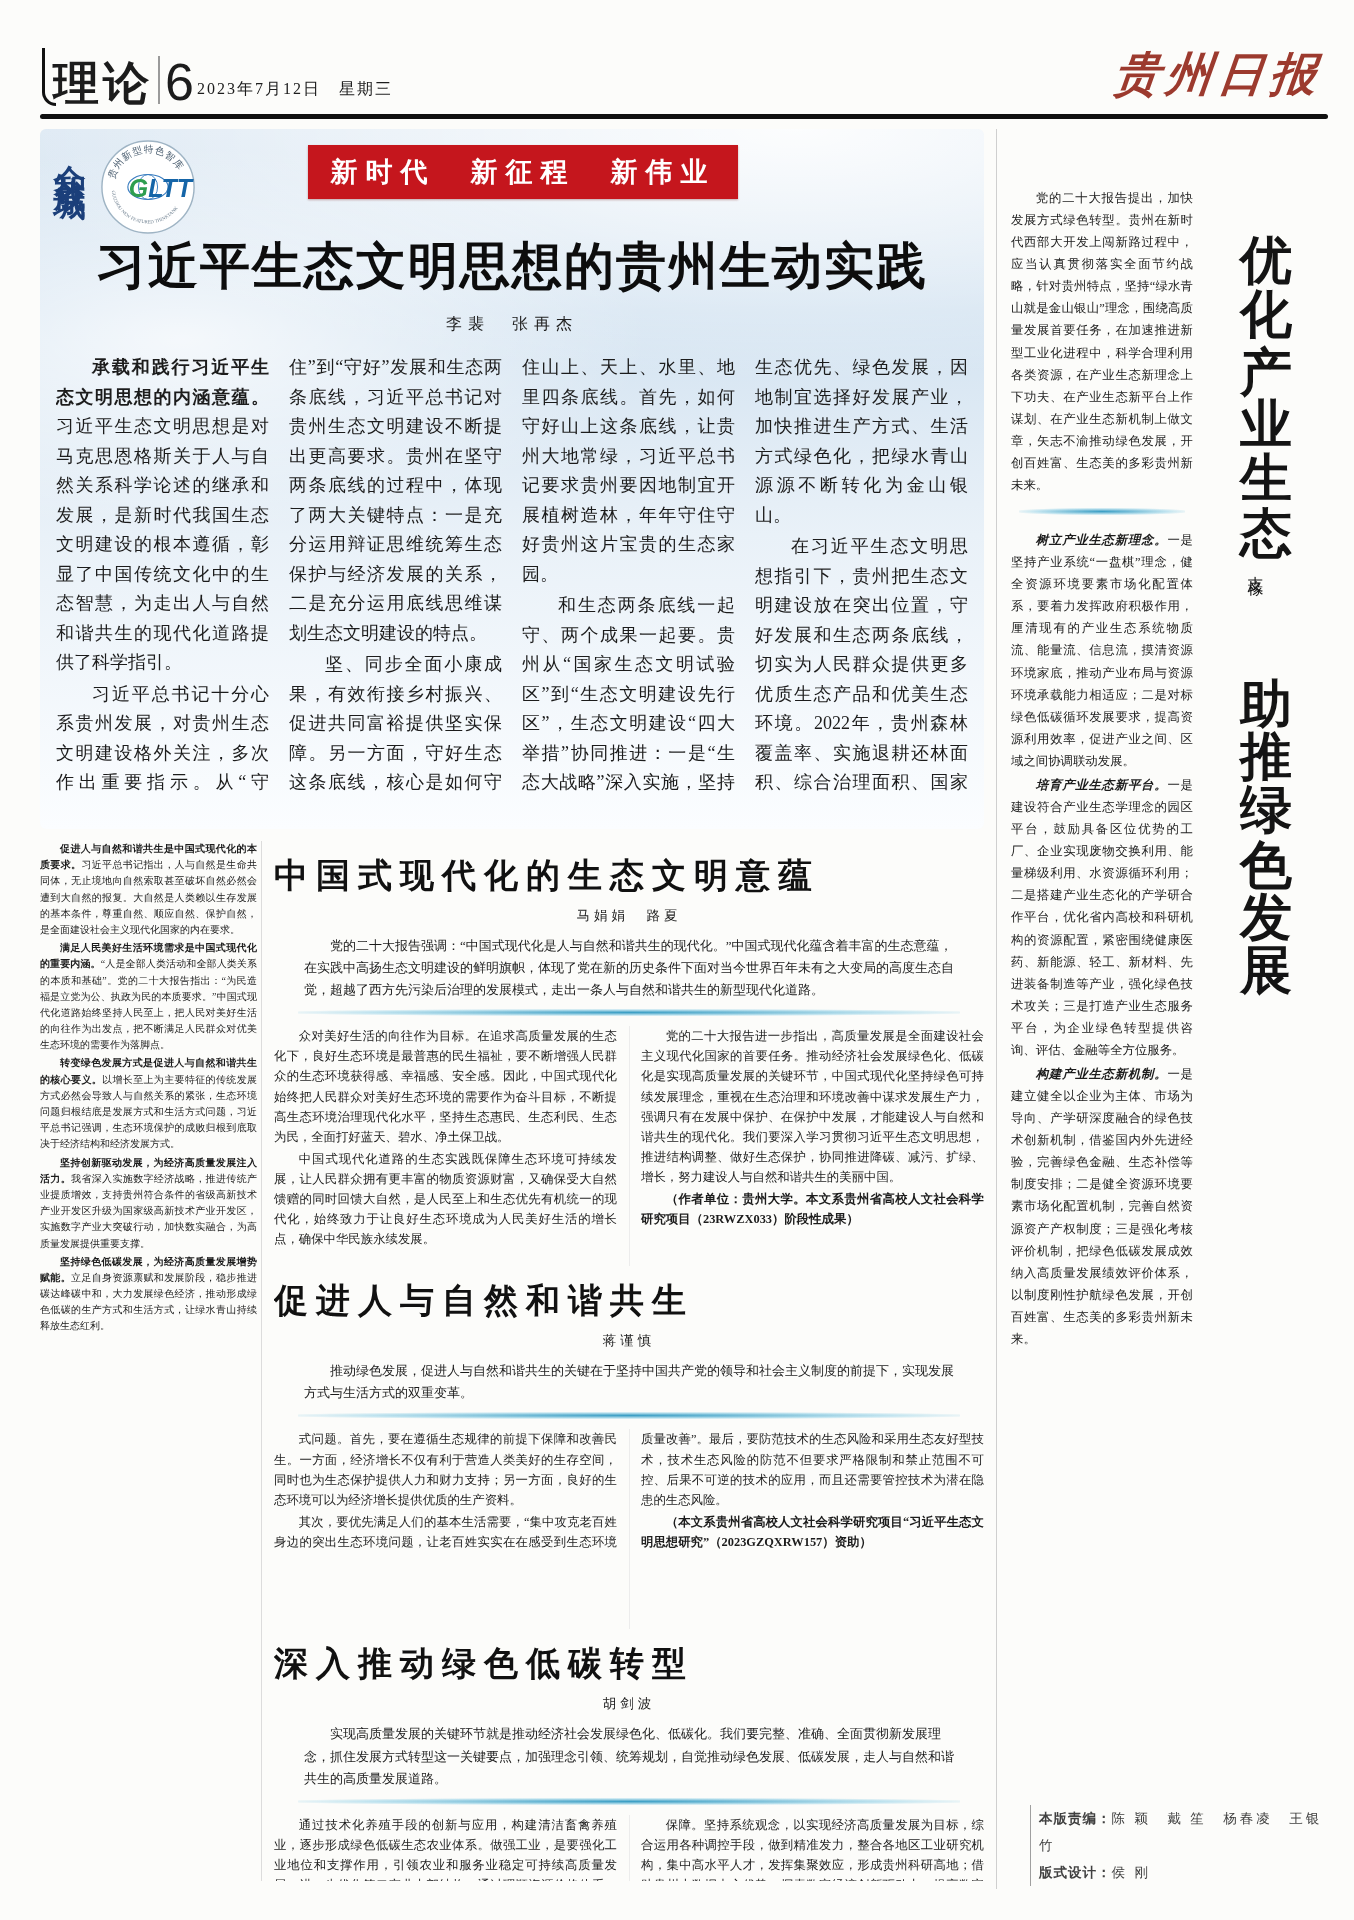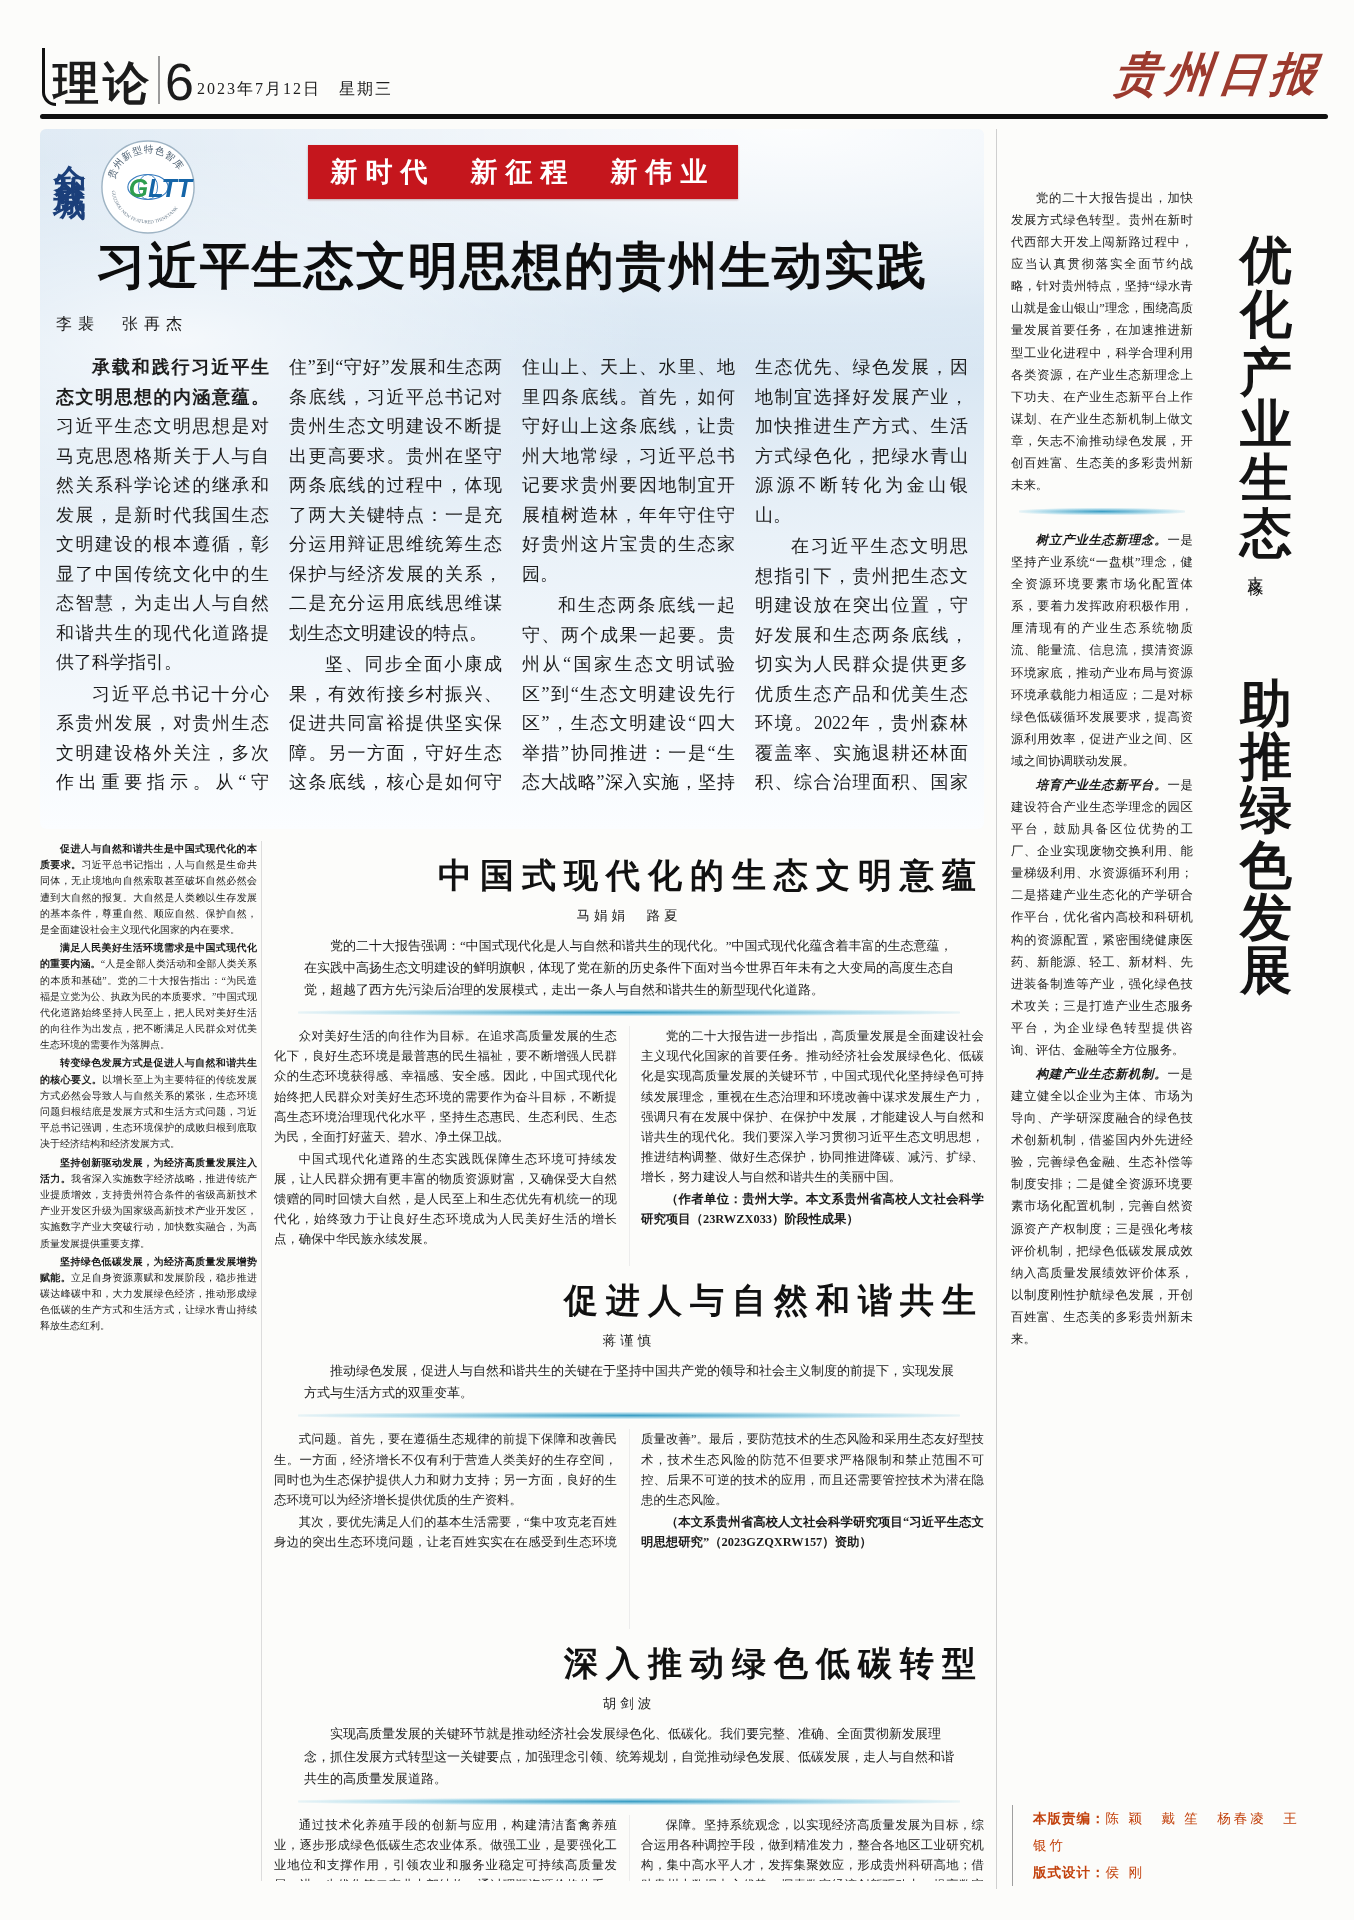--- a/index.html
+++ b/index.html
@@ -35,57 +35,57 @@
   .logo-cluster { position:absolute; left:8px; top:10px; display:flex; gap:8px; }
   .vslogan { writing-mode:vertical-rl; font-family:"Liberation Sans","DejaVu Sans",sans-serif;
              font-size:32px; font-weight:900; color:#1b3f7a; letter-spacing:8px; }
   .gltt { width:96px; height:96px; }
   .gltt-word { font-size:26px; font-weight:bold; font-style:italic; font-family:"Liberation Sans","DejaVu Sans",sans-serif; }
   .kicker { width:430px; margin:4px auto 0 252px; background:#c5161d; color:#ffffff; text-align:center;
             font-family:"Liberation Sans","DejaVu Sans",sans-serif; font-weight:700; font-size:27px;
             letter-spacing:8px; padding:9px 12px; box-shadow:0 1px 2px rgba(120,20,20,.35); }
   .headline { margin-top:34px; text-align:center; font-family:"Liberation Sans","DejaVu Sans",sans-serif;
               font-weight:900; font-size:50px; letter-spacing:2px; color:#0d0d0d; }
-  .byline { text-align:left; font-size:16px; letter-spacing:6px; margin-top:14px; color:#222; }
+  .byline { text-align:center; font-size:16px; letter-spacing:6px; margin-top:14px; color:#222; }
   .feature-body { margin-top:18px; height:462px; column-count:4; column-gap:20px;
                   font-size:18px; line-height:1.64; text-align:justify; overflow:hidden; }
   .para { text-indent:2em; margin-bottom:2px; }
   .plead { font-weight:700; }
 
   
   .middle-band { display:flex; gap:12px; margin-top:12px; height:1040px; overflow:hidden; }
   .narrow-col { width:222px; border-right:1px solid #dcdcdc; padding-right:4px;
                 font-size:10px; line-height:1.62; text-align:justify; overflow:hidden; }
   .articles { flex:1; display:flex; flex-direction:column; overflow:hidden; }
   .band-top-divider, .teal-divider { height:7px; border-radius:6px; margin:2px 24px 10px;
       background:radial-gradient(ellipse at center, rgba(38,148,190,.9) 0%, rgba(120,198,226,.45) 55%, rgba(255,255,255,0) 78%);
       filter:blur(.4px); }
   .article { margin-bottom:12px; }
-  .article-title { text-align:right; font-size:34px; font-weight:800; letter-spacing:8px; color:#111; }
+  .article-title { text-align:left; font-size:34px; font-weight:800; letter-spacing:8px; color:#111; }
   .article-authors { text-align:center; font-size:13.5px; letter-spacing:4px; margin:8px 0 10px; }
   .article-lead { font-size:13px; line-height:1.7; text-indent:2em; padding:0 30px; margin-bottom:8px; }
   .article-body { column-count:2; column-gap:24px; column-rule:1px solid #ececec;
                   font-size:12.4px; line-height:1.62; text-align:justify; overflow:hidden; }
   .body-a1 { height:240px; } .body-a2 { height:200px; } .body-a3 { height:258px; }
 
   
   .right-text { width:196px; padding:58px 10px 0 4px; font-size:12.4px; line-height:1.78;
                 text-align:justify; overflow:hidden; }
   .rlead { text-indent:2em; }
   .right-text .teal-divider { margin:12px 8px 14px; }
   .kai { font-style:italic; }
   .right-title { flex:1; position:relative; display:flex; justify-content:center; }
   .vtitle { writing-mode:vertical-rl; margin-top:64px; font-size:52px; font-weight:800;
             letter-spacing:54px; color:#141414; line-height:1.15; }
   .vauthor { font-size:16px; font-weight:400; letter-spacing:4px; padding:46px 0 64px;
              transform:translateX(-10px); display:inline-block; }
 
   
-  .footer-credits { position:absolute; right:42px; bottom:34px; width:300px; border-left:1px solid #9f9f9f;
-                    padding-left:20px; font-size:13.5px; line-height:2.0; color:#c2410c; }
+  .footer-credits { position:absolute; right:24px; bottom:34px; width:300px; border-left:1px solid #9f9f9f;
+                    padding-left:8px; font-size:13.5px; line-height:2.0; color:#404040; }
   .cred-label { font-weight:700; letter-spacing:1px; }
   .cred-names { letter-spacing:3px; }
 </style>
 </head>
 <body>
 
 <div class="page">
 
   <header class="masthead-row">
     <div class="h-left">

